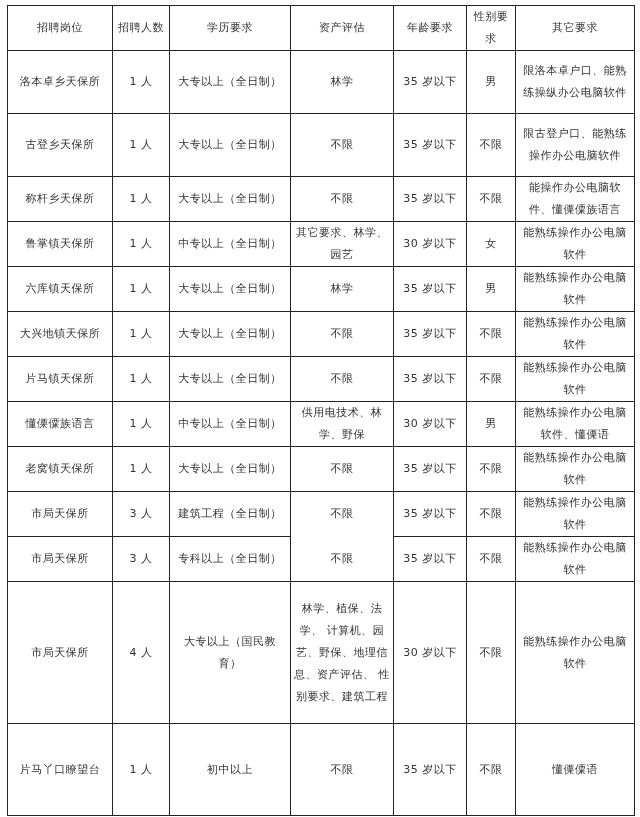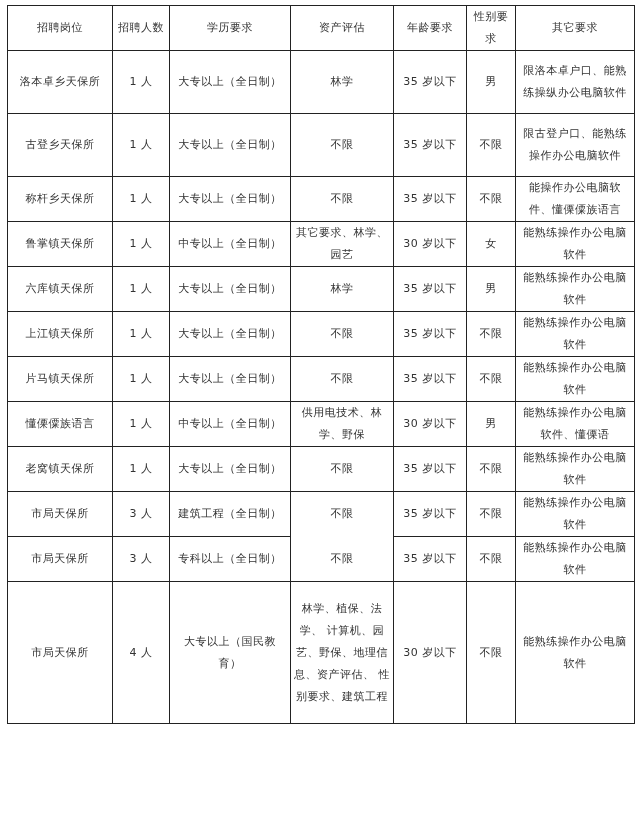--- a/index.html
+++ b/index.html
@@ -84,21 +84,21 @@
   <tr class="r2">
     <td class="left">六库镇天保所</td>
     <td>1 人</td>
     <td class="left">大专以上（全日制）</td>
     <td>林学</td>
     <td>35 岁以下</td>
     <td>男</td>
     <td>能熟练操作办公电脑软件</td>
   </tr>
   <tr class="r2">
-    <td class="left">上江镇天保所</td>
+    <td class="left">大兴地镇天保所</td>
     <td>1 人</td>
     <td class="left">大专以上（全日制）</td>
     <td>不限</td>
     <td>35 岁以下</td>
     <td>不限</td>
     <td>能熟练操作办公电脑软件</td>
   </tr>
   <tr class="r2">
     <td class="left">片马镇天保所</td>
     <td>1 人</td>
@@ -146,14 +146,23 @@
   </tr>
   <tr class="tall">
     <td class="left">市局天保所</td>
     <td>4 人</td>
     <td>大专以上（国民教育）</td>
     <td>林学、植保、法学、 计算机、园艺、野保、地理信息、资产评估、 性别要求、建筑工程</td>
     <td>30 岁以下</td>
     <td>不限</td>
     <td>能熟练操作办公电脑软件</td>
   </tr>
+  <tr class="last">
+    <td class="left top">片马丫口瞭望台</td>
+    <td class="top">1 人</td>
+    <td class="top">初中以上</td>
+    <td class="top">不限</td>
+    <td class="top">35 岁以下</td>
+    <td class="top">不限</td>
+    <td class="top">懂傈僳语</td>
+  </tr>
 </tbody>
   </table>
 
 </body></html>

